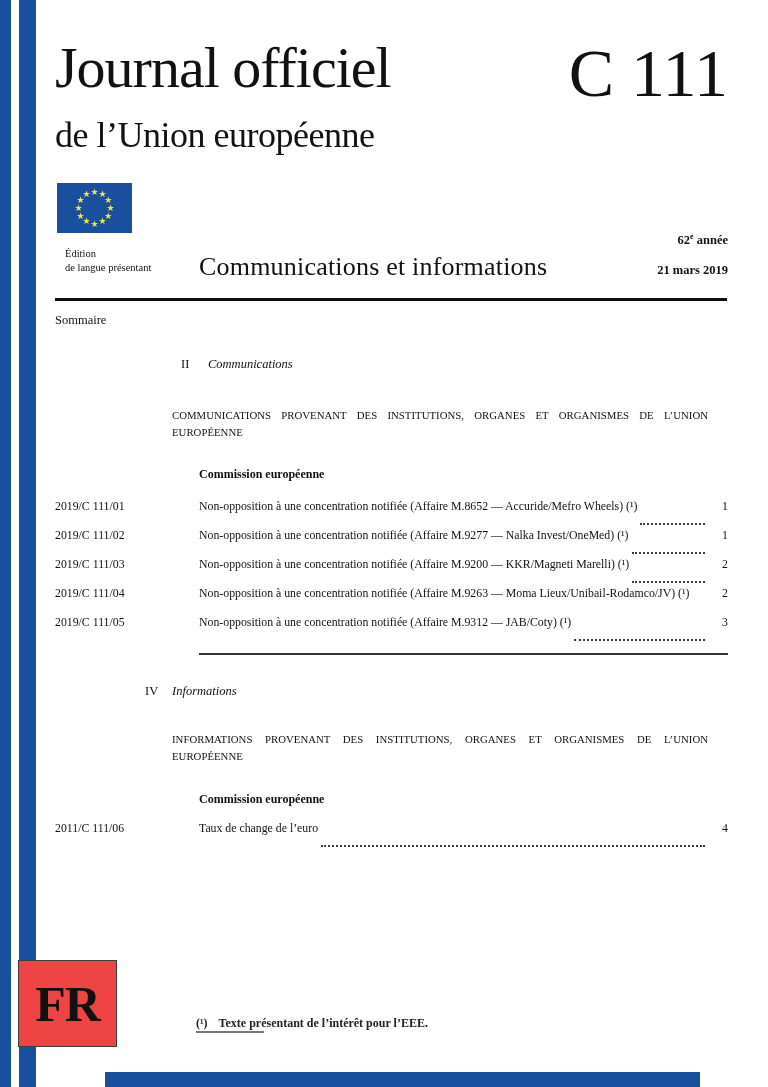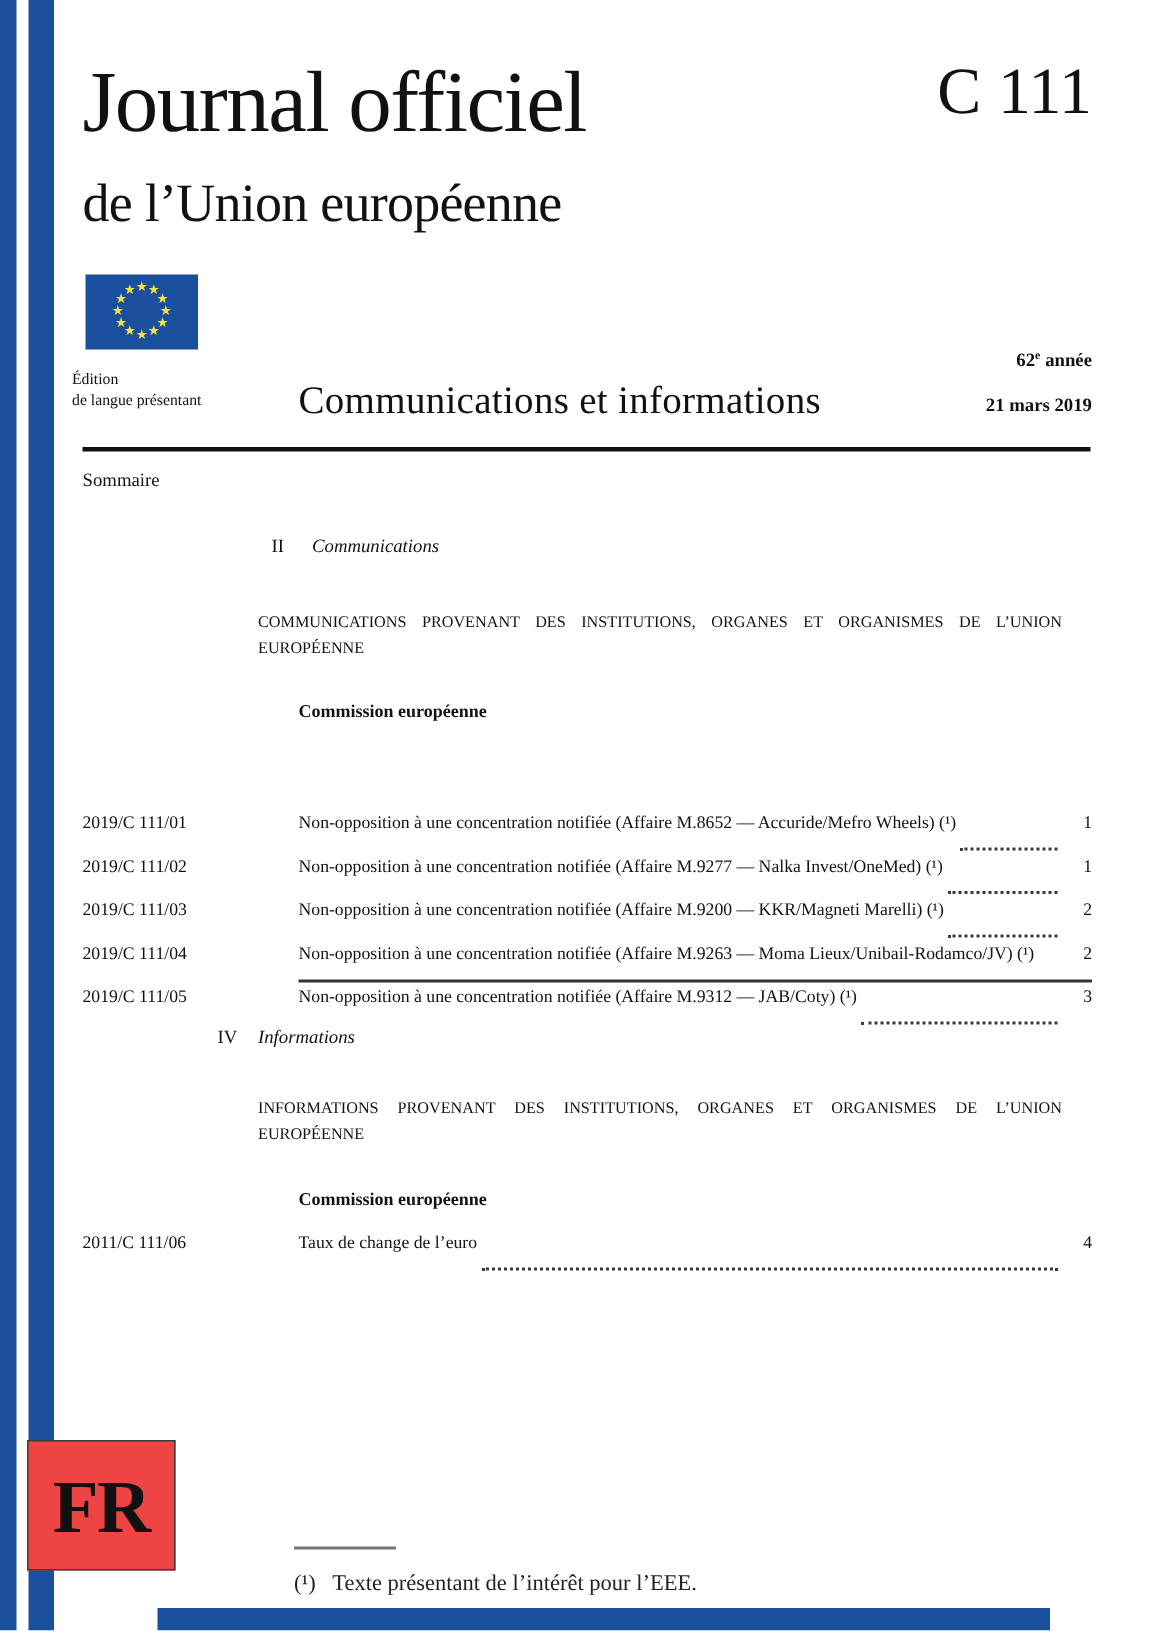--- a/index.html
+++ b/index.html
@@ -8,29 +8,29 @@
     font-family:"Liberation Serif","DejaVu Serif",serif;color:#111;
     -webkit-font-smoothing:antialiased;
   }
   .abs{position:absolute;}
   
   .bar-outer{left:0;top:0;width:11px;height:1087px;background:var(--blue);}
   .bar-inner{left:19px;top:0;width:17px;height:1087px;background:var(--blue);}
   .bar-bottom{left:105px;top:1072px;width:595px;height:15px;background:var(--blue);}
   
   .title1{left:55px;top:38px;font-size:58px;line-height:1.05;letter-spacing:-1px;}
-  .issue{top:38px;right:40px;font-size:44px;line-height:1.05;}
+  .issue{top:38px;right:40px;font-size:68px;line-height:1.05;}
   .title2{left:55px;top:116px;font-size:36px;line-height:1.1;letter-spacing:-0.5px;}
   .flag{left:57px;top:183px;width:75px;height:50px;position:absolute;}
   .flag .field{position:absolute;inset:0;}
   .flag .star{position:absolute;font-size:9px;line-height:9px;width:9px;height:9px;text-align:center;
     font-family:"DejaVu Sans",sans-serif;}
   .year{top:232px;right:40px;font-size:12.5px;font-weight:bold;}
   .year sup{font-size:8px;vertical-align:super;}
-  .edition{left:48px;top:247px;font-size:10.5px;line-height:1.35;}
+  .edition{left:65px;top:247px;font-size:10.5px;line-height:1.35;}
   .center-heading{left:199px;top:252px;font-size:26px;letter-spacing:0.2px;}
   .date{top:263px;right:40px;font-size:12.5px;font-weight:bold;}
   .rule-main{left:55px;top:298px;width:672px;height:2.5px;background:#111;}
   .sommaire{left:55px;top:313px;font-size:12.5px;}
   
   .sec-row{left:145px;font-size:12.5px;}
   .sec-row .numeral{display:inline-block;width:27px;}
   .sec-row .sec-title{font-style:italic;}
   .caps{left:172px;width:536px;font-size:10.8px;line-height:1.55;color:#111;}
   .caps .just{text-align:justify;text-align-last:justify;white-space:normal;}
@@ -41,21 +41,21 @@
   .toc-row .desc{white-space:nowrap;}
   .toc-row .leader{flex:1 1 auto;margin:0 5px 3px 3px;align-self:flex-end;height:0;}
   .toc-row .leader.dotted{border-bottom:2px dotted #3a3a3a;}
   .toc-row .pg{flex:0 0 18px;text-align:right;}
   .rule-mid{left:199px;top:653px;width:529px;height:1.5px;background:#333;}
   
   .fr-box{left:18px;top:960px;width:97px;height:85px;background:#ef4444;border:1.5px solid #3c3c3c;
     display:flex;align-items:center;justify-content:center;}
   .fr-box .code{font-size:50px;font-weight:bold;letter-spacing:-1px;}
   .foot-rule{left:196px;top:1031px;width:68px;height:1.5px;background:#777;}
-  .footnote{left:196px;top:1048px;font-size:15px;color:#222;}
+  .footnote{left:196px;top:1016px;font-size:12px;color:#222;font-weight:bold;}
   .footnote .mk{margin-right:11px;}
 </style>
 </head>
 <body style="--blue: #1a4f9e; color: rgb(17, 17, 17);">
 
 <div class="abs bar-outer"></div>
 <div class="abs bar-inner"></div>
 
 <div class="abs title1">Journal officiel</div>
 <div class="abs issue">C 111</div>
@@ -92,21 +92,21 @@
 <div class="abs sommaire">Sommaire</div>
 
 <div class="abs sec-row" style="top:357px;margin-left:36px;">
   <span class="numeral">II</span><span class="sec-title">Communications</span>
 </div>
 <div class="abs caps" style="top:407px;">
   <div class="just">COMMUNICATIONS PROVENANT DES INSTITUTIONS, ORGANES ET ORGANISMES DE L’UNION</div>
   <div>EUROPÉENNE</div>
 </div>
 <div class="abs institution" style="top:467px;">Commission européenne</div>
-<div class="abs entries" style="top:499px;margin-top:42px;">
+<div class="abs entries" style="top:499px;">
     <div class="toc-row">
       <span class="ref">2019/C 111/01</span>
       <span class="desc">Non-opposition à une concentration notifiée (Affaire M.8652 — Accuride/Mefro Wheels) (¹)</span>
       <span class="leader dotted"></span>
       <span class="pg">1</span>
     </div>
     <div class="toc-row">
       <span class="ref">2019/C 111/02</span>
       <span class="desc">Non-opposition à une concentration notifiée (Affaire M.9277 — Nalka Invest/OneMed) (¹)</span>
       <span class="leader dotted"></span>

